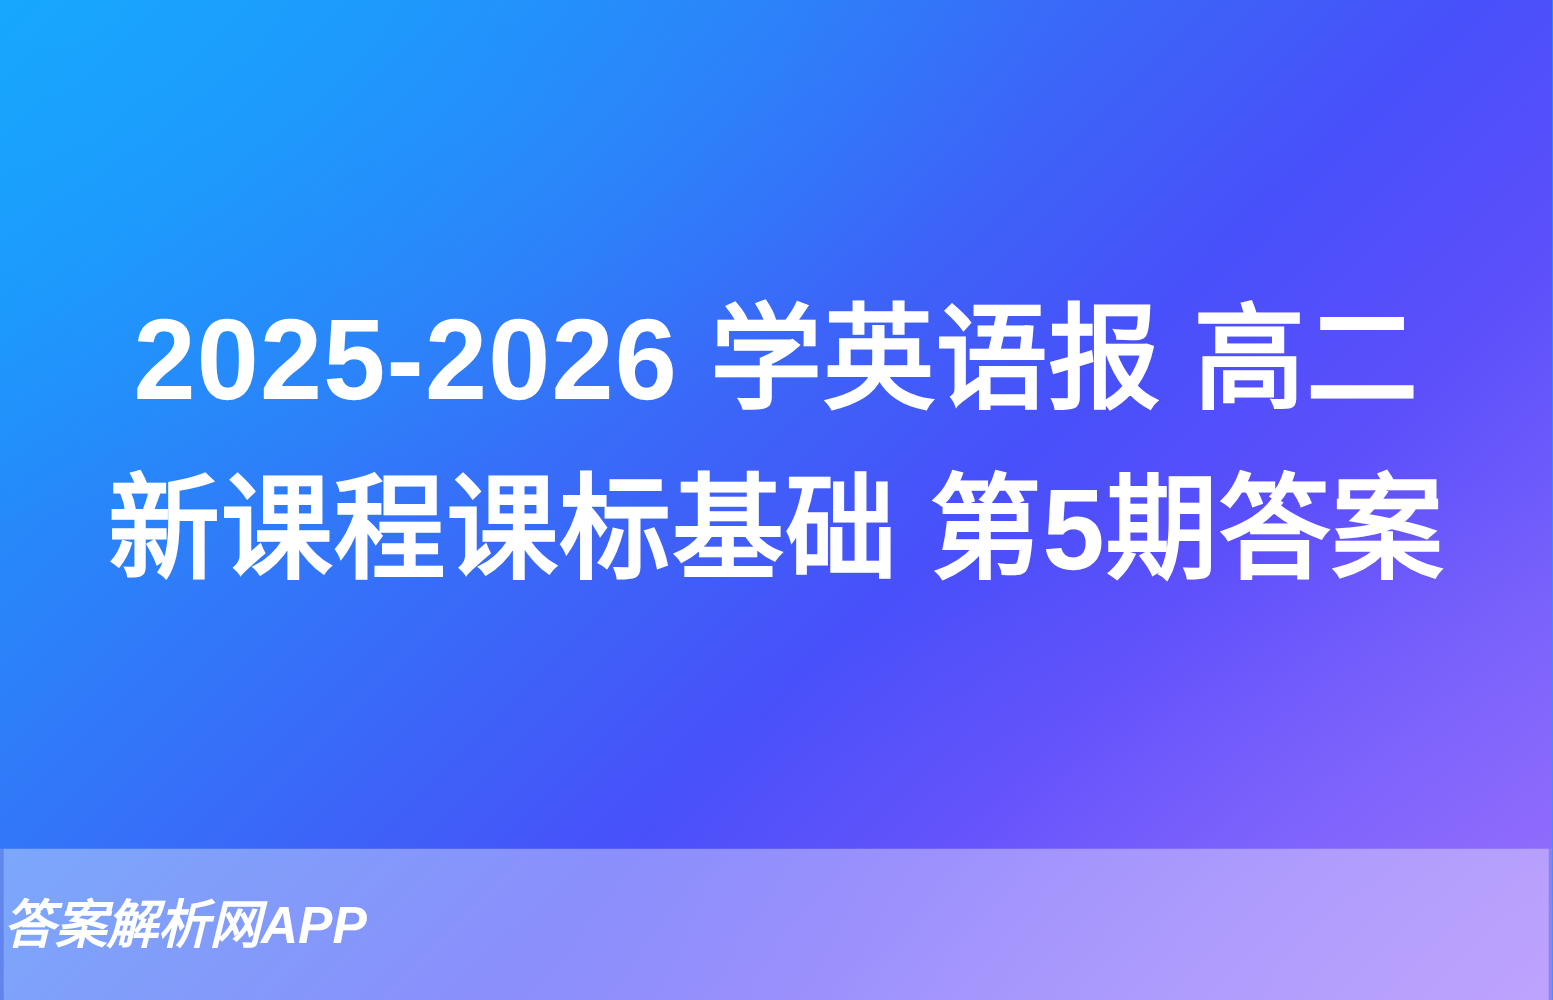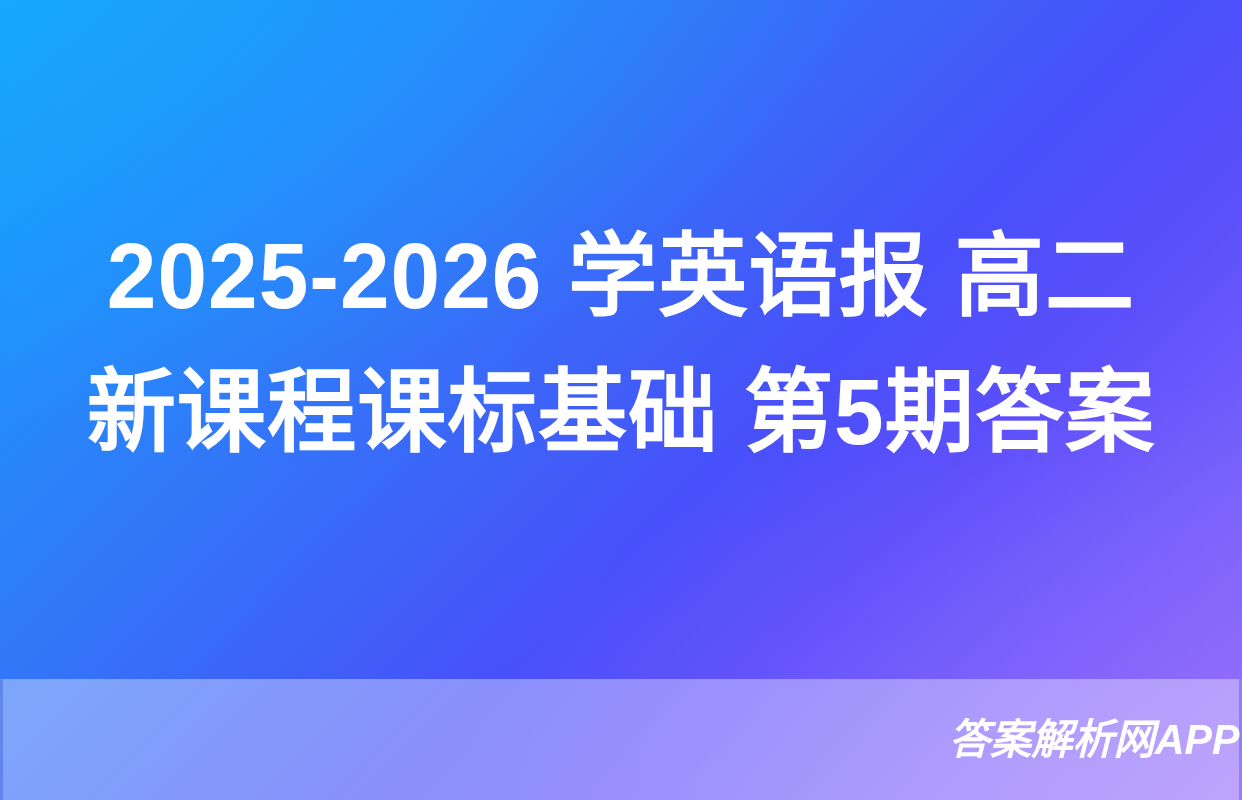--- a/index.html
+++ b/index.html
@@ -44,21 +44,21 @@
       radial-gradient(120% 95% at 2% 0%, rgba(26,168,255,0.55) 0%, rgba(26,168,255,0.0) 55%),
       radial-gradient(110% 90% at 100% 100%, rgba(160,110,255,0.42) 0%, rgba(160,110,255,0.0) 58%);
     pointer-events: none;
   }
 
   
   .title-area {
     position: absolute;
     left: 0;
     right: 0;
-    top: 4px;
+    top: 16px;
     height: 679px;
     display: flex;
     align-items: center;
     justify-content: center;
     padding: 0 62px;
     box-sizing: border-box;
   }
 
   .title {
     position: relative;
@@ -83,21 +83,21 @@
   
   .footer-band {
     position: absolute;
     left: 0;
     right: 0;
     bottom: 0;
     height: 121px;
     z-index: 3;
     display: flex;
     align-items: center;
-    justify-content: flex-end;
+    justify-content: flex-start;
     
     background: rgba(255, 255, 255, 0.36);
   }
 
   
   .band-edge {
     position: absolute;
     top: 0;
     bottom: 0;
     width: 3px;

